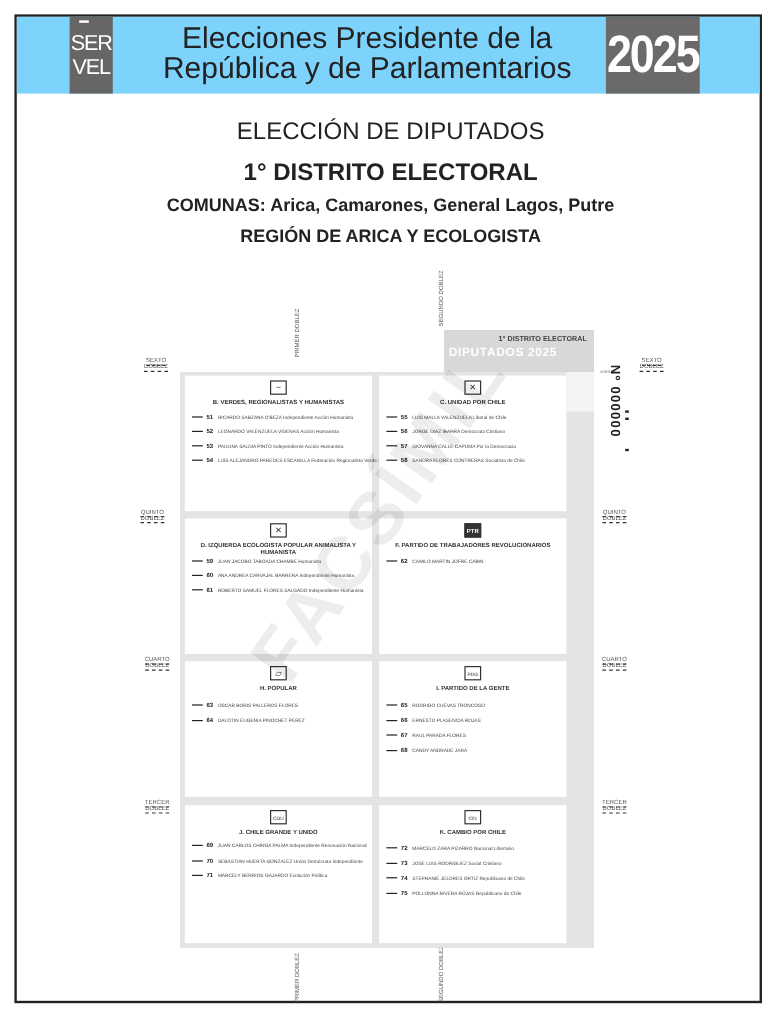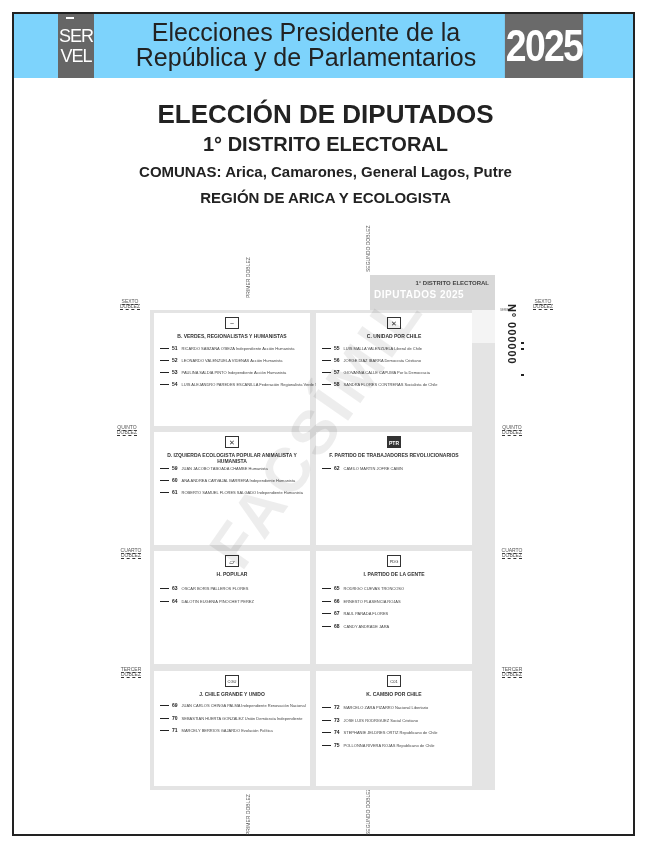--- a/index.html
+++ b/index.html
@@ -3,21 +3,21 @@
 <meta charset="utf-8">
 <style>
   html,body{margin:0;padding:0;background:#fff;}
   body{width:651px;height:844px;position:relative;overflow:hidden;font-family:"Liberation Sans",sans-serif;color:#222;}
   .frame{position:absolute;left:12px;top:12px;width:623px;height:824px;border:2px solid #222;box-sizing:border-box;}
   .header{position:absolute;left:14px;top:14px;width:619px;height:64px;background:#7dd3fc;}
   .servel{position:absolute;left:44px;top:0;width:36px;height:64px;background:#666;color:#fff;font-family:"Liberation Sans Narrow","Liberation Sans",sans-serif;font-size:18px;line-height:20px;text-align:center;padding-top:12px;box-sizing:border-box;letter-spacing:-1px;}
   .servel .dash{position:absolute;top:3px;left:8px;width:8px;height:2px;background:#fff;}
   .htitle{position:absolute;left:97px;top:6px;width:390px;font-size:25px;line-height:25px;text-align:center;color:#222;}
   .year{position:absolute;left:484px;top:0;width:92px;height:64px;background:#6a6a6a;color:#fff;font-weight:bold;font-size:44px;line-height:64px;text-align:center;letter-spacing:-2px;transform:scaleX(0.85);}
-  .t1{position:absolute;top:99px;left:0;width:651px;text-align:center;font-weight:bold;font-size:26px;}
+  .t1{position:absolute;top:99px;left:0;width:651px;text-align:center;font-weight:normal;font-size:20px;}
   .t2{position:absolute;top:133px;left:0;width:651px;text-align:center;font-weight:bold;font-size:20px;}
   .t3{position:absolute;top:163px;left:0;width:651px;text-align:center;font-weight:bold;font-size:15px;}
   .t4{position:absolute;top:189px;left:0;width:651px;text-align:center;font-weight:bold;font-size:15px;}
   .ballot{position:absolute;left:150px;top:310px;width:345px;height:480px;background:#e4e4e4;}
   .tab{position:absolute;left:370px;top:275px;width:125px;height:35px;background:#d8d8d8;}
   .tab .d1{position:absolute;right:6px;top:5px;font-size:6px;font-weight:bold;color:#444;}
   .tab .d2{position:absolute;left:4px;top:14px;font-size:10px;font-weight:bold;color:#fff;letter-spacing:0.5px;}
   .serial{position:absolute;left:495px;top:305px;width:30px;height:80px;}
   .serial .sm{position:absolute;top:3px;left:5px;font-size:3px;color:#666;}
   .serial .num{position:absolute;left:-28px;top:38px;width:90px;transform:rotate(90deg);font-weight:bold;font-size:11px;letter-spacing:1px;}

